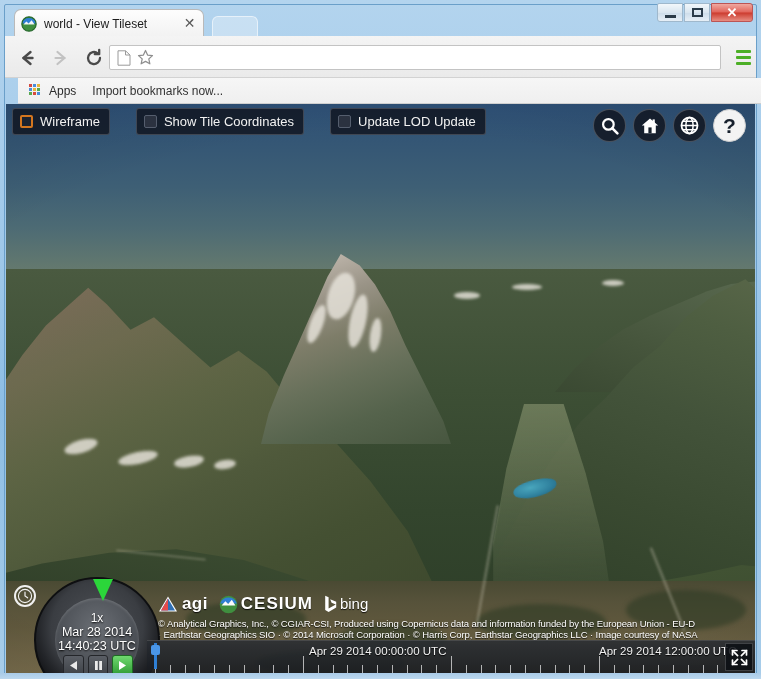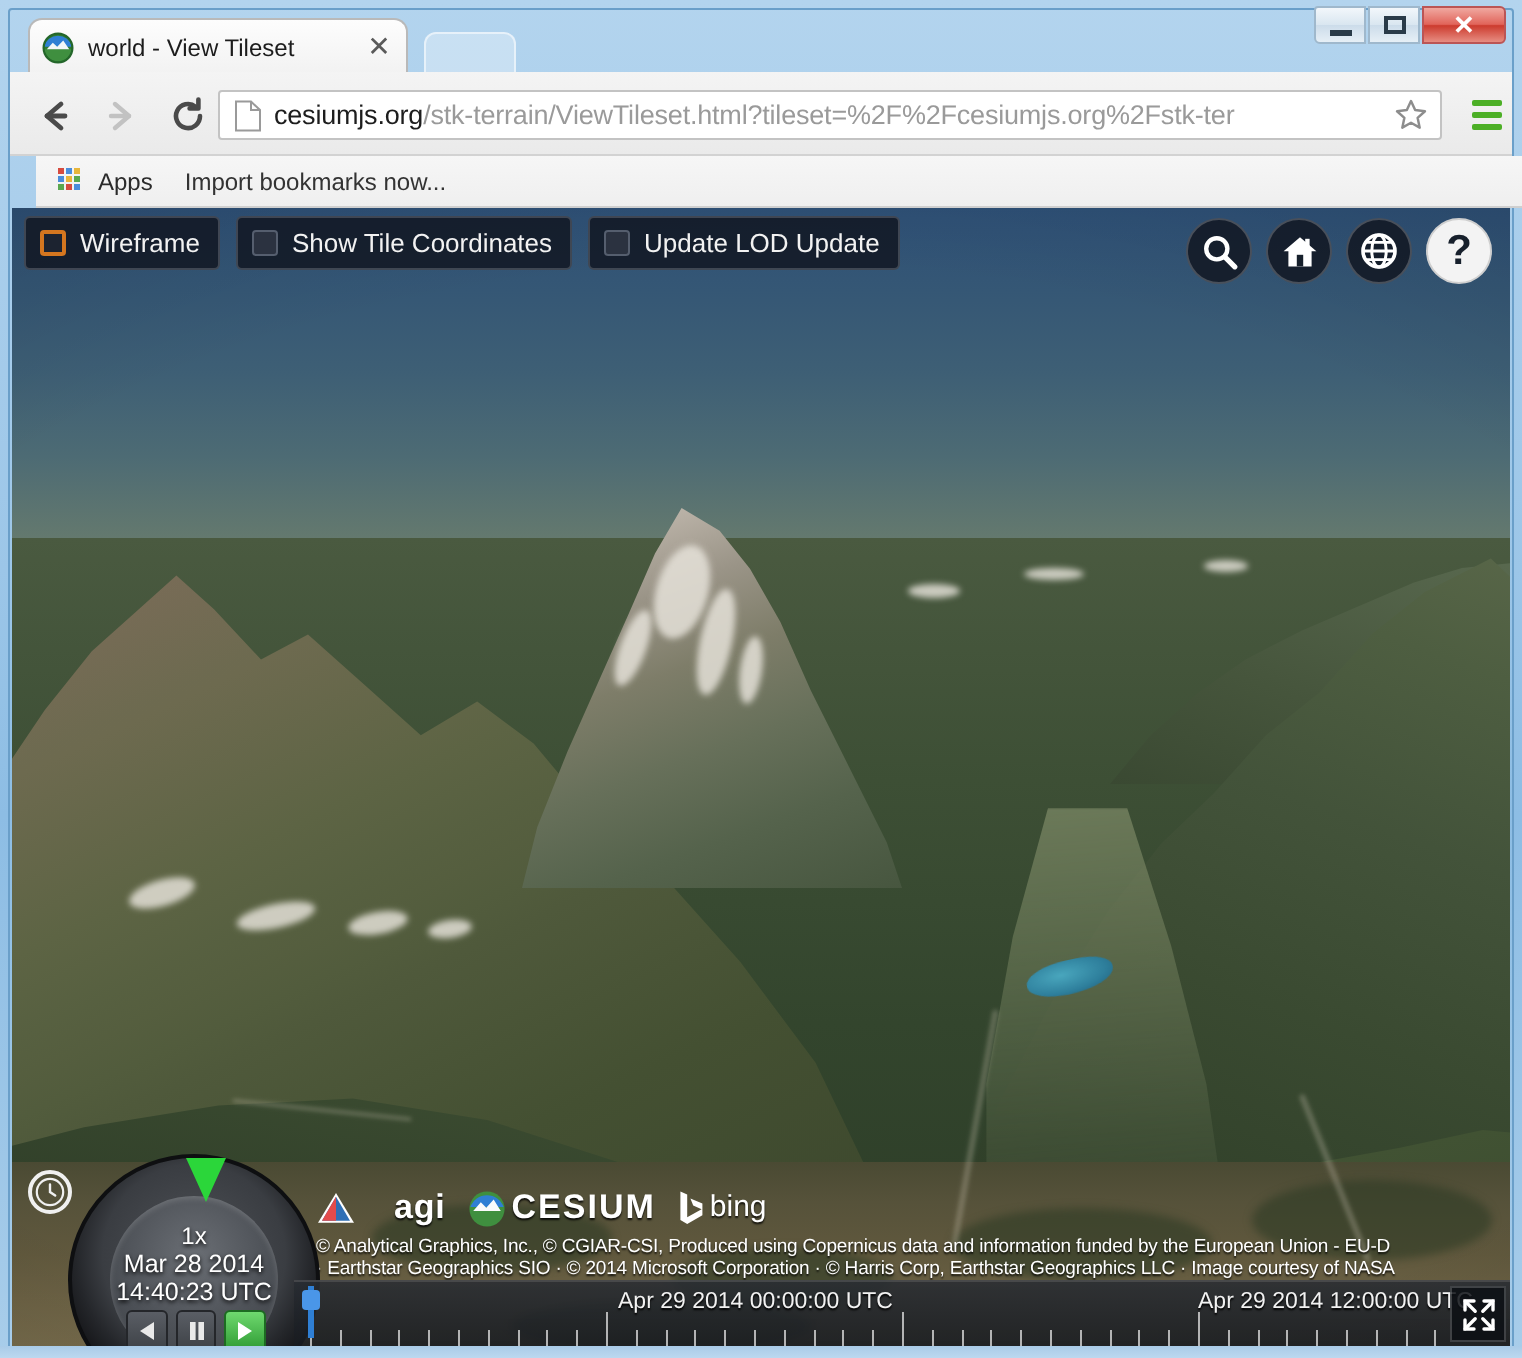--- a/index.html
+++ b/index.html
@@ -236,21 +236,21 @@
     filter: blur(1px); border-radius: 3px;
   }
   
   #scene-overlay {
     position:absolute; inset:0; pointer-events:none;
     background: radial-gradient(ellipse 120% 90% at 50% 55%,
       rgba(0,0,0,0) 55%, rgba(0,0,0,0.22) 100%);
   }
 
   
-  #cesium-toolbar { position:absolute; left:6px; top:4px; display:flex; gap:8px; }
+  #cesium-toolbar { position:absolute; left:6px; top:4px; display:flex; gap:26px; }
   .toolbar-btn {
     height: 27px;
     background: rgba(17,22,32,0.84);
     border: 1px solid rgba(255,255,255,0.18);
     border-radius: 3px;
     display:flex; align-items:center; padding: 0 9px 0 7px; gap:7px;
     color:#f2f2f2; font-size:13px; white-space:nowrap;
   }
   .tbox {
     width:13px; height:13px; border-radius:2px; flex:0 0 13px;
@@ -408,21 +408,20 @@
           <path d="M16 10 a6 6 0 1 1 -2.2 -4.6" fill="none" stroke="#4a4a4a" stroke-width="2.3" stroke-linecap="round"></path>
           <path d="M15.2 1.8 L15.2 6.2 L10.8 6.2" fill="none" stroke="#4a4a4a" stroke-width="2.3" stroke-linecap="round" stroke-linejoin="round"></path>
         </svg>
     </div>
 
     <div id="omnibox">
       <svg id="page-icon" viewBox="0 0 14 16">
         <path d="M1 0.8 h7.5 L13 5 v10.2 H1 z" fill="#fff" stroke="#9a9a9a" stroke-width="1"></path>
         <path d="M8.5 0.8 V5 H13" fill="none" stroke="#9a9a9a" stroke-width="1"></path>
       </svg>
-      <span id="url-text"><b>cesiumjs.org</b>/stk-terrain/ViewTileset.html?tileset=%2F%2Fcesiumjs.org%2Fstk-ter</span>
       <svg id="star-icon" viewBox="0 0 18 18">
         <path d="M9 1.6 L11.2 6.4 L16.4 7 L12.5 10.5 L13.6 15.7 L9 13.1 L4.4 15.7 L5.5 10.5 L1.6 7 L6.8 6.4 Z" fill="none" stroke="#8d8d8d" stroke-width="1.3" stroke-linejoin="round"></path>
       </svg>
     </div>
 
     <div id="chrome-menu">
       <i></i>
         <i></i>
         <i></i>
     </div>
@@ -521,21 +520,21 @@
           <path d="M2.5 10.5 H18.5 M3.8 6.2 H17.2 M3.8 14.8 H17.2" stroke="#fff" stroke-width="1.4"></path>
         </svg>
       </div>
       <div class="navcircle" style="background:#f3f3f3;border-color:#cfcfcf;">
         <span style="color:#17202c;font-size:21px;font-weight:bold;line-height:21px;">?</span>
       </div>
     </div>
 
     <div id="credits">
       <div id="credit-logos">
-        <span style="display:flex;align-items:center;gap:19px;">
+        <span style="display:flex;align-items:center;gap:4px;">
           <svg width="20" height="18" viewBox="0 0 20 18">
             <path d="M10 1.5 L19 16.4 H1 Z" fill="#fff"></path>
             <path d="M10 3.4 L17 15.4 H3 Z" fill="#2f6fb5"></path>
             <path d="M10 3.4 L10 15.4 H3 Z" fill="#e34b4b"></path>
           </svg>
           <span class="logo-word" style="font-size:17px;">agi</span>
         </span>
         <span style="display:flex;align-items:flex-end;gap:3px;">
           <svg width="19" height="19" viewBox="0 0 16 16">
             <circle cx="8" cy="8" r="7.4" fill="#3f8f3f"></circle>

